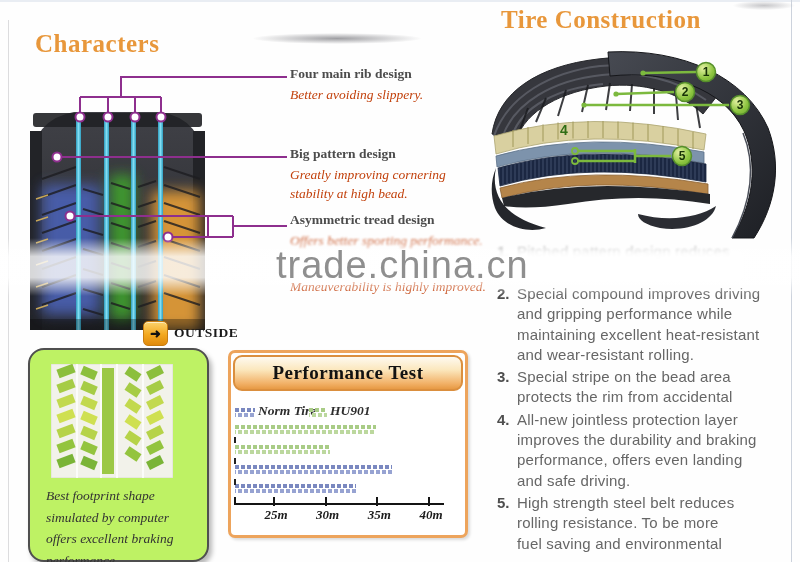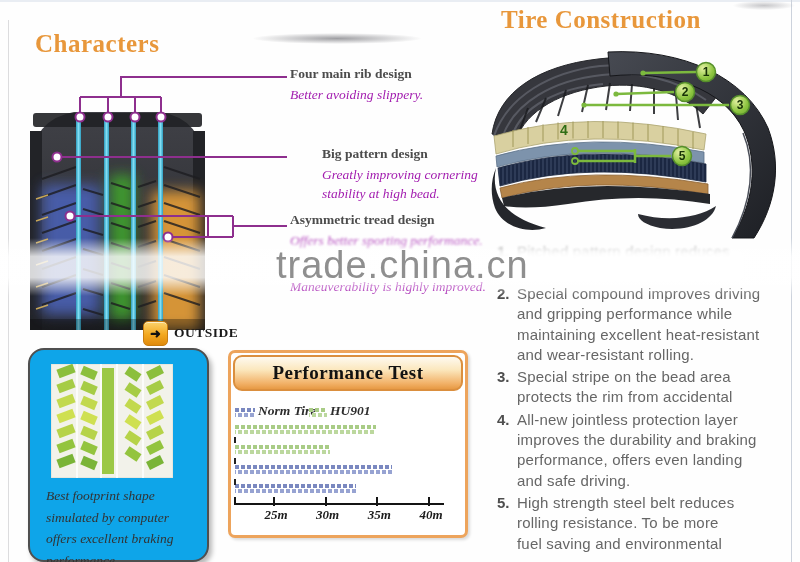--- a/index.html
+++ b/index.html
@@ -16,35 +16,35 @@
   .sec-title{font-weight:bold;font-size:25px;color:#e8973b;letter-spacing:.5px;}
   .swoosh{border-radius:50%;}
   .swoosh.main{left:253px;top:33px;width:168px;height:11px;
     background:radial-gradient(ellipse at 50% 50%,rgba(100,100,106,.62),rgba(255,255,255,0) 72%);}
   .swoosh.tr{left:733px;top:1px;width:62px;height:9px;
     background:radial-gradient(ellipse at 50% 50%,rgba(130,130,136,.45),rgba(255,255,255,0) 72%);}
 
   
   .ann{width:215px;}
   .ann .t{font-weight:bold;font-size:13.5px;color:#4c4c4c;}
-  .ann .i{font-style:italic;font-size:13.5px;color:#a21caf;line-height:19px;margin-top:3px;}
+  .ann .i{font-style:italic;font-size:13.5px;color:#c2410c;line-height:19px;margin-top:3px;}
   .ann .i + .i{margin-top:0;}
   .annC .i.gap{margin-top:27px;}
   .blur-soft{filter:blur(.8px);opacity:.85;}
 
   
   .out-ic{left:143px;top:321px;width:23px;height:23px;border-radius:5px;
     background:linear-gradient(180deg,#fbd36c,#f3a81f 55%,#e08a0c);
     border:1px solid #c87d10;color:#111;font:bold 13px "Liberation Sans",sans-serif;
     display:flex;align-items:center;justify-content:center;box-shadow:inset 0 1px 0 rgba(255,255,255,.6);}
   .out-lb{left:174px;top:325px;font-family:Liberation Serif, serif;
     font-weight:bold;font-size:13.5px;color:#1a1a1a;letter-spacing:.5px;}
 
   
-  .card{left:28px;top:348px;width:177px;height:210px;background:#0ea5e9;border:2px solid #4f4f4f;
+  .card{left:28px;top:348px;width:177px;height:210px;background:#bef264;border:2px solid #4f4f4f;
     border-radius:16px;box-shadow:3px 4px 5px rgba(0,0,0,.28);}
   .card .txt{position:absolute;left:16px;top:135px;font-style:italic;font-size:13.5px;
     color:#333;line-height:21.5px;}
 
   
   .perf{left:228px;top:350px;width:234px;height:182px;background:#fff;border:3px solid #eda45c;
     border-radius:7px;box-shadow:2px 2px 3px rgba(0,0,0,.14);}
   .perf-head{position:absolute;left:2px;top:2px;right:2px;height:32px;border-radius:9px;
     background:linear-gradient(180deg,#fefaf0 0%,#fbe7bd 40%,#f2b269 82%,#e79a44 100%);
     border:2px solid #db8f3e;display:flex;align-items:center;justify-content:center;
@@ -158,21 +158,21 @@
       <circle cx="57" cy="157" r="4.5"></circle>
         <circle cx="70" cy="216" r="4.5"></circle>
       <circle cx="168" cy="237" r="4.5"></circle>
     </g>
   </svg>
 
   <div class="abs ann annA" style="left:290px;top:66px;">
     <div class="t">Four main rib design</div>
     <div class="i">Better avoiding slippery.</div>
   </div>
-  <div class="abs ann annB" style="left:290px;top:146px;margin-left:32px;">
+  <div class="abs ann annB" style="left:290px;top:146px;">
     <div class="t">Big pattern design</div>
     <div class="i">Greatly improving cornering</div>
     <div class="i">stability at high bead.</div>
   </div>
   <div class="abs ann annC" style="left:290px;top:212px;">
     <div class="t">Asymmetric tread design</div>
     <div class="i blur-soft">Offers better sporting performance.</div>
     <div class="i gap">Maneuverability is highly improved.</div>
   </div>
 

